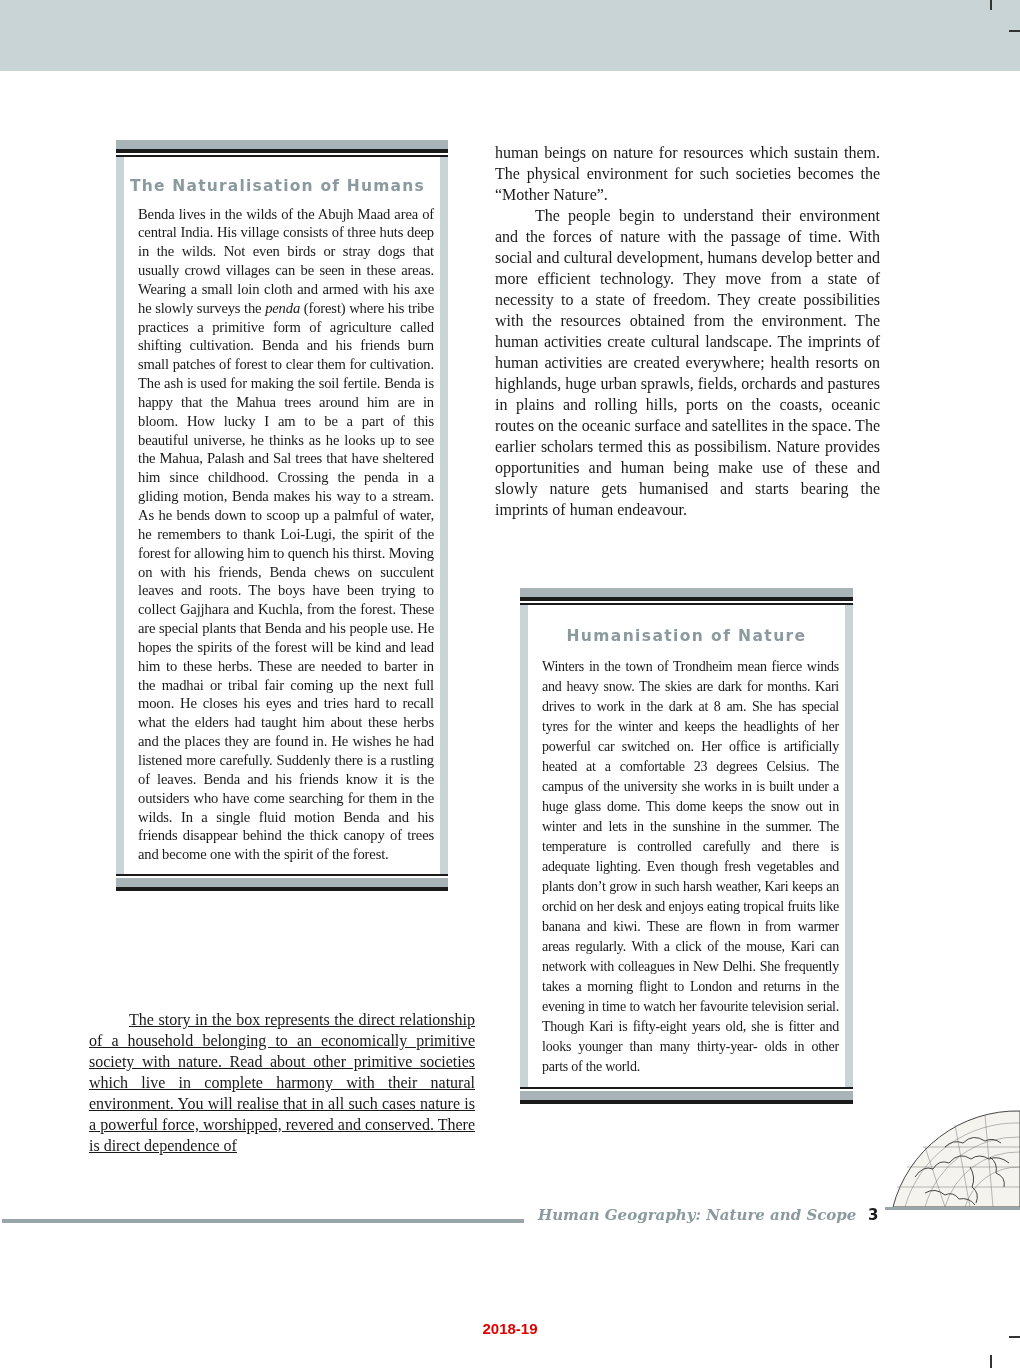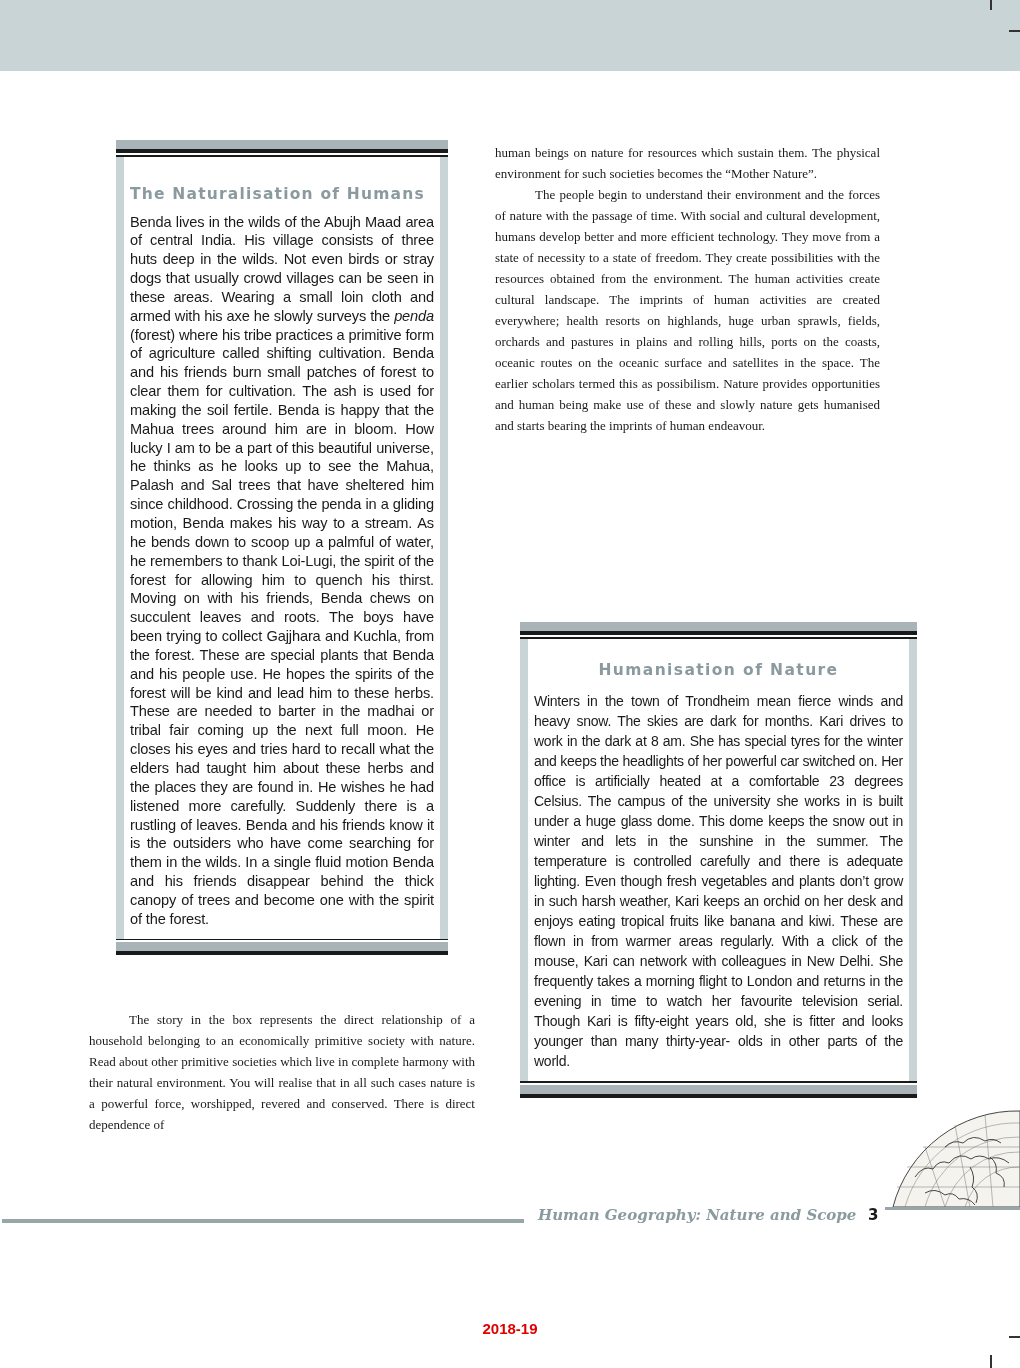--- a/index.html
+++ b/index.html
@@ -34,48 +34,49 @@
   .box .bar-bottom { height: 9px; background: #a8b4b8; }
   .box .rule-bottom { height: 4px; background: #1a1a1a; }
 
   .box-title {
     font-family: "DejaVu Sans", sans-serif;
     font-weight: bold;
     color: #8a9a9e;
     letter-spacing: 1px;
   }
   .box-body {
-    font-family: Liberation Sans, sans-serif;
+    font-family: Liberation Serif, serif;
     text-align: justify;
     color: #1a1a1a;
+    margin-left: 8px;
   }
 
   #box1 { left: 116px; top: 140px; width: 332px; }
   #box1 .inner { padding: 20px 6px 10px 6px; }
-  #box1 .box-title { font-size: 15.5px; margin: 8px 0 10px 0; white-space: nowrap; letter-spacing: 1.2px; }
+  #box1 .box-title { font-size: 15.5px; margin: 0 0 10px 0; white-space: nowrap; letter-spacing: 1.2px; }
   #box1 .box-body { font-size: 14.6px; line-height: 18.85px; letter-spacing: -0.15px; }
 
-  #box2 { left: 520px; top: 622px; width: 397px; }
+  #box2 { left: 520px; top: 588px; width: 333px; }
   #box2 .inner { padding: 22px 6px 10px 6px; }
   #box2 .box-title { font-size: 15.5px; text-align: center; margin: 0 0 12px 0; letter-spacing: 1.4px; }
   #box2 .box-body { font-size: 14px; line-height: 20.05px; letter-spacing: -0.25px; }
 
   
   .col {
     position: absolute;
     font-family: "Liberation Serif", serif;
-    font-size: 13px;
+    font-size: 16px;
     line-height: 21px;
     text-align: justify;
     color: #1a1a1a;
   }
   .col p { margin: 0; }
   .col p.indent { text-indent: 40px; }
   #col-right { left: 495px; top: 142px; width: 385px; }
-  #col-left { left: 89px; top: 1009px; width: 386px; }
+  #col-left { left: 89px; top: 1009px; width: 386px; text-decoration: underline; }
   .term { font-weight: normal; }
 
   
   .footer-line {
     position: absolute; left: 2px; top: 1219px; width: 522px; height: 4px; background: #98a6aa;
   }
   .footer-title {
     position: absolute; left: 532px; top: 1206px;
     font-family: "DejaVu Serif", serif; font-style: italic; font-weight: bold;
     font-size: 15px; color: #8a9a9e; white-space: nowrap; margin-left: 6px;

